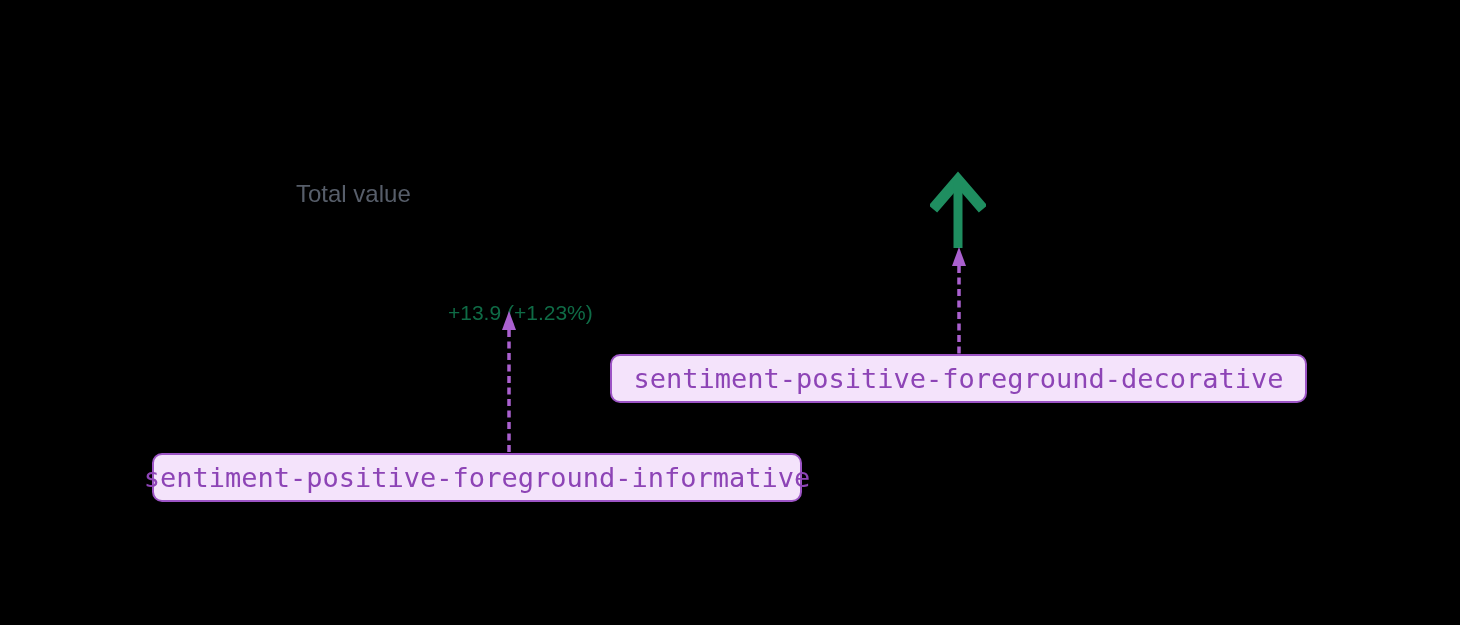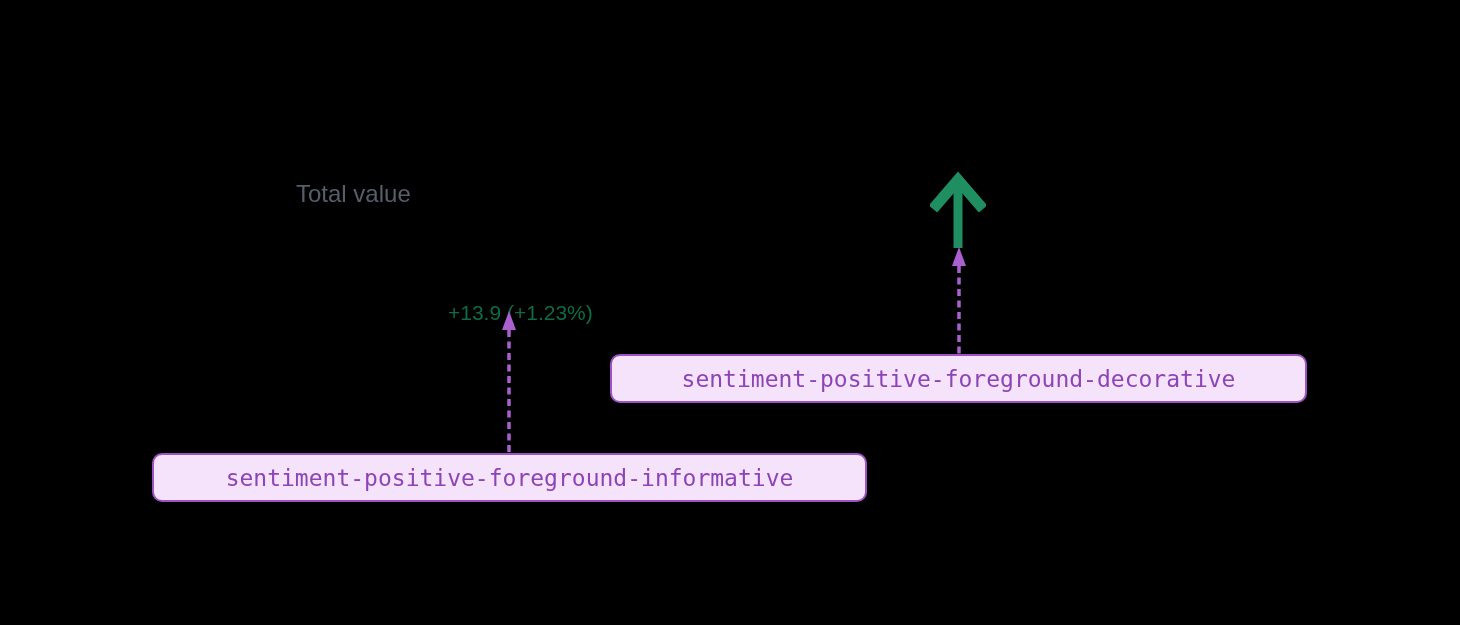--- a/index.html
+++ b/index.html
@@ -53,28 +53,28 @@
     display: flex;
     align-items: center;
     justify-content: center;
     background: var(--c-badge-bg, #F4E3FB);
     border: 2.5px solid var(--c-badge-border, #9C54C5);
     border-radius: 10px;
     height: 49px;
   }
   .token-badge span {
     font-family: "DejaVu Sans Mono", "Liberation Mono", monospace;
-    font-size: 23px;
+    font-size: 27px;
     color: var(--c-badge-text, #8D44B6);
     white-space: nowrap;
   }
   .badge-informative {
     left: 152px;
     top: 453px;
-    width: 715px;
+    width: 650px;
   }
   .badge-decorative {
     left: 610px;
     top: 354px;
     width: 697px;
   }
 </style>
 </head>
 <body>
 

